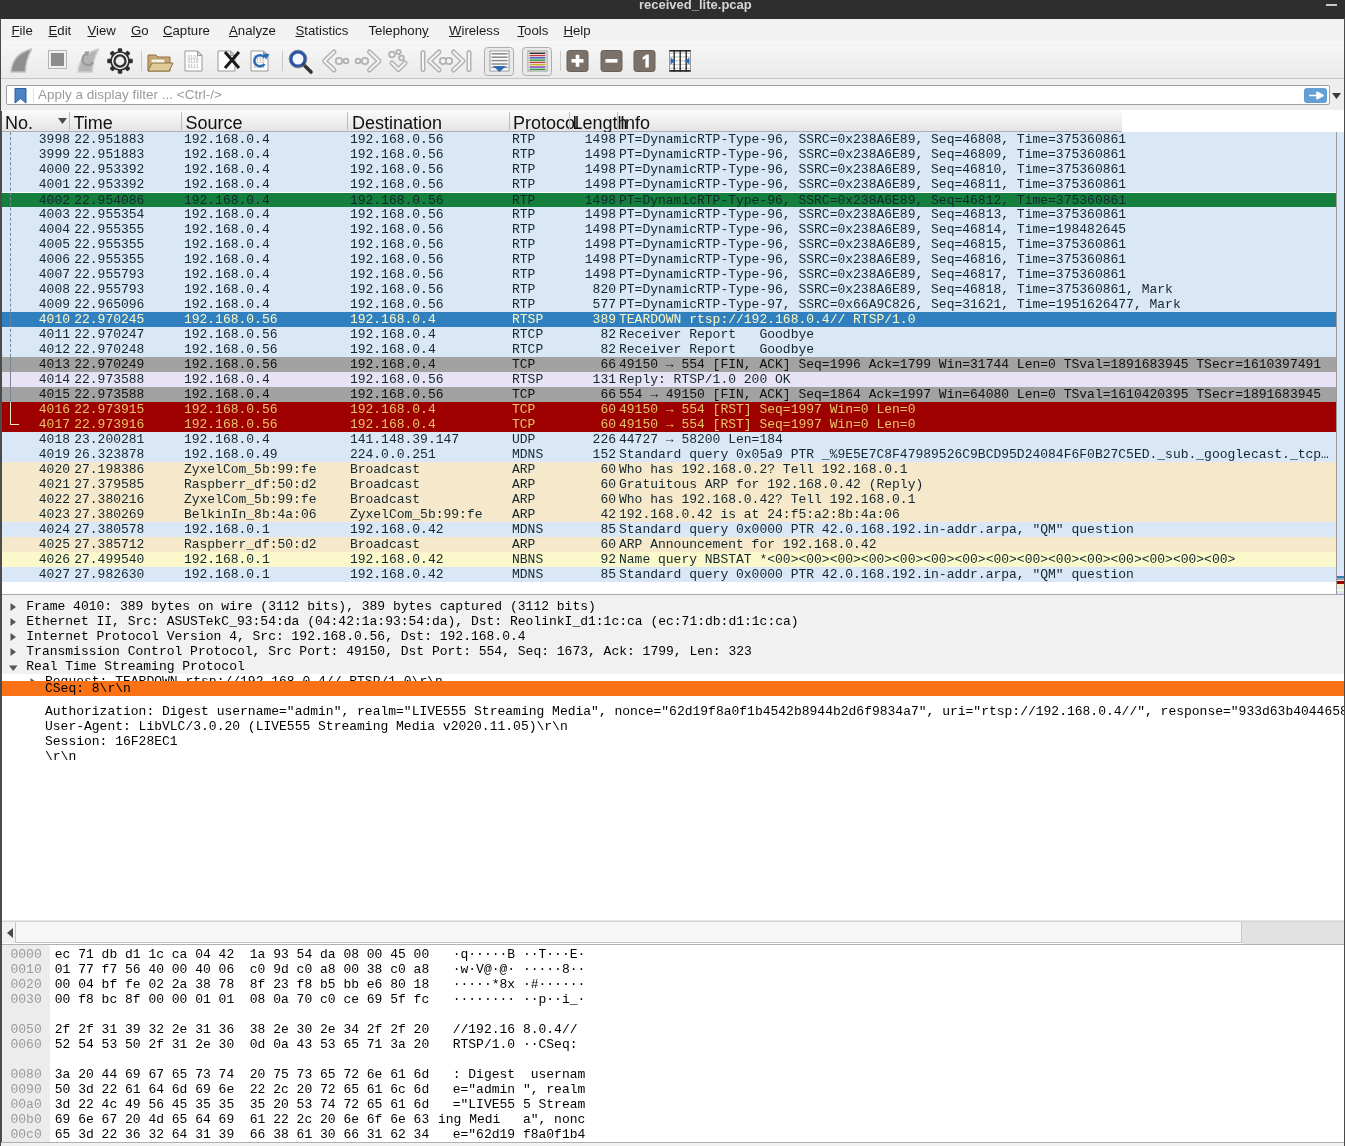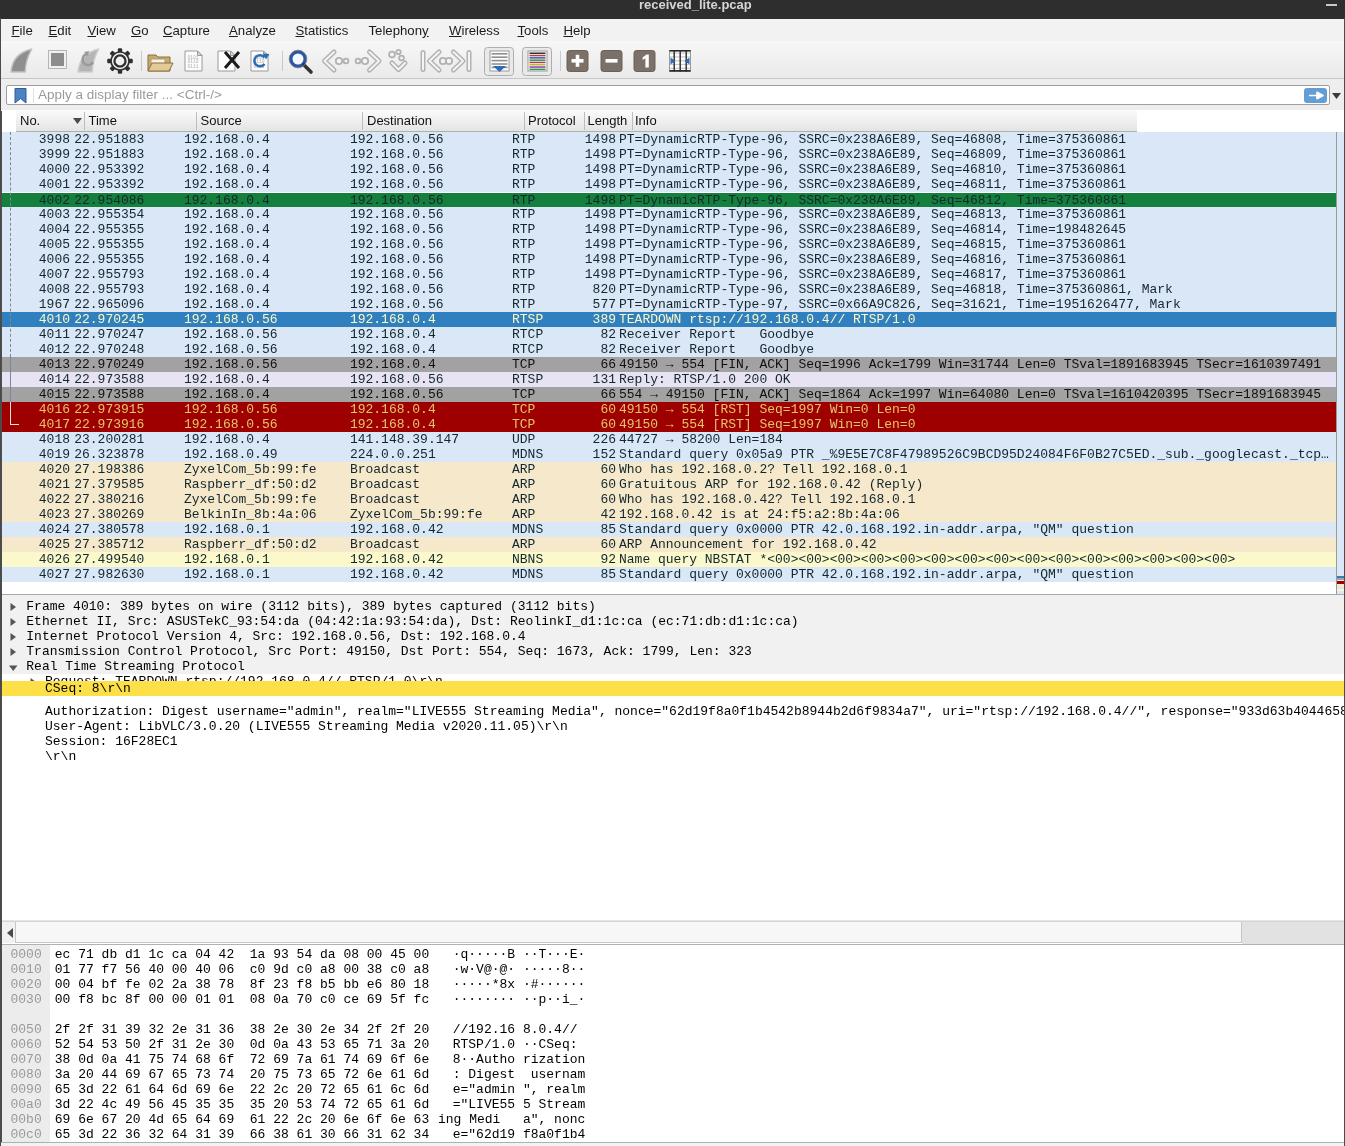--- a/index.html
+++ b/index.html
@@ -143,21 +143,21 @@
 <div style="position:absolute;left:26px;top:2px;width:1px;height:15px;background:#e0e0e0"></div>
 <span style="position:absolute;left:31px;top:1.5px;font-size:13.5px;color:#9b9b9b">Apply a display filter ... &lt;Ctrl-/&gt;</span>
 <div style="position:absolute;right:2px;top:2px;width:23px;height:15px;background:#639fd4;border-radius:3px"><svg width="23" height="15">
           <path d="M5,7.5 h8 v-3.2 l6,3.2 -6,3.2 V7.6" fill="#fff" stroke="#fff" stroke-width="1.6" stroke-linejoin="round"></path>
         </svg></div>
 <svg width="10" height="8" style="position:absolute;right:-13px;top:6.5px">
         <path d="M0,1 h9 l-4.5,6 z" fill="#3a3a3a"></path>
       </svg>
 </div>
   </div>
-<div class="abs" style="left:16px;top:110px;width:1121px;height:21.5px;background:linear-gradient(#fbfbfb,#e4e4e4);border-bottom:1px solid #b0b0b0;font-size:13px;color:#111">
+<div class="abs" style="left:1px;top:110px;width:1121px;height:21.5px;background:linear-gradient(#fbfbfb,#e4e4e4);border-bottom:1px solid #b0b0b0;font-size:18px;color:#111">
 <span style="position:absolute;left:4px;top:3px">No.</span>
 <div style="position:absolute;left:68.2px;top:2px;width:1px;height:18px;background:#bdbdbd"></div>
 <span style="position:absolute;left:72.5px;top:3px">Time</span>
 <div style="position:absolute;left:179.6px;top:2px;width:1px;height:18px;background:#bdbdbd"></div>
 <span style="position:absolute;left:184.5px;top:3px">Source</span>
 <div style="position:absolute;left:346.2px;top:2px;width:1px;height:18px;background:#bdbdbd"></div>
 <span style="position:absolute;left:351px;top:3px">Destination</span>
 <div style="position:absolute;left:507.5px;top:2px;width:1px;height:18px;background:#bdbdbd"></div>
 <span style="position:absolute;left:512px;top:3px">Protocol</span>
 <div style="position:absolute;left:568.4px;top:2px;width:1px;height:18px;background:#bdbdbd"></div>
@@ -195,21 +195,21 @@
 <div class="prow" style="top:251.5px;background:#d9e7f7;color:#12272e">
 <span class="c-no">4006</span><span class="c-tm">22.955355</span><span class="c-sr">192.168.0.4</span><span class="c-ds">192.168.0.56</span><span class="c-pr">RTP</span><span class="c-ln">1498</span><span class="c-in" style="max-width:714px;overflow:hidden">PT=DynamicRTP-Type-96, SSRC=0x238A6E89, Seq=46816, Time=375360861</span>
 </div>
 <div class="prow" style="top:266.5px;background:#d9e7f7;color:#12272e">
 <span class="c-no">4007</span><span class="c-tm">22.955793</span><span class="c-sr">192.168.0.4</span><span class="c-ds">192.168.0.56</span><span class="c-pr">RTP</span><span class="c-ln">1498</span><span class="c-in" style="max-width:714px;overflow:hidden">PT=DynamicRTP-Type-96, SSRC=0x238A6E89, Seq=46817, Time=375360861</span>
 </div>
 <div class="prow" style="top:281.5px;background:#d9e7f7;color:#12272e">
 <span class="c-no">4008</span><span class="c-tm">22.955793</span><span class="c-sr">192.168.0.4</span><span class="c-ds">192.168.0.56</span><span class="c-pr">RTP</span><span class="c-ln">820</span><span class="c-in" style="max-width:714px;overflow:hidden">PT=DynamicRTP-Type-96, SSRC=0x238A6E89, Seq=46818, Time=375360861, Mark</span>
 </div>
 <div class="prow" style="top:296.5px;background:#d9e7f7;color:#12272e">
-<span class="c-no">1967</span><span class="c-tm">22.965096</span><span class="c-sr">192.168.0.4</span><span class="c-ds">192.168.0.56</span><span class="c-pr">RTP</span><span class="c-ln">577</span><span class="c-in" style="max-width:714px;overflow:hidden">PT=DynamicRTP-Type-97, SSRC=0x66A9C826, Seq=31621, Time=1951626477, Mark</span>
+<span class="c-no">4009</span><span class="c-tm">22.965096</span><span class="c-sr">192.168.0.4</span><span class="c-ds">192.168.0.56</span><span class="c-pr">RTP</span><span class="c-ln">577</span><span class="c-in" style="max-width:714px;overflow:hidden">PT=DynamicRTP-Type-97, SSRC=0x66A9C826, Seq=31621, Time=1951626477, Mark</span>
 </div>
 <div class="prow" style="top:311.5px;background:#3080c0;color:#fef9c3">
 <span class="c-no">4010</span><span class="c-tm">22.970245</span><span class="c-sr">192.168.0.56</span><span class="c-ds">192.168.0.4</span><span class="c-pr">RTSP</span><span class="c-ln">389</span><span class="c-in" style="max-width:714px;overflow:hidden">TEARDOWN rtsp://192.168.0.4// RTSP/1.0</span>
 </div>
 <div class="prow" style="top:326.5px;background:#d9e7f7;color:#12272e">
 <span class="c-no">4011</span><span class="c-tm">22.970247</span><span class="c-sr">192.168.0.56</span><span class="c-ds">192.168.0.4</span><span class="c-pr">RTCP</span><span class="c-ln">82</span><span class="c-in" style="max-width:714px;overflow:hidden">Receiver Report   Goodbye</span>
 </div>
 <div class="prow" style="top:341.5px;background:#d9e7f7;color:#12272e">
 <span class="c-no">4012</span><span class="c-tm">22.970248</span><span class="c-sr">192.168.0.56</span><span class="c-ds">192.168.0.4</span><span class="c-pr">RTCP</span><span class="c-ln">82</span><span class="c-in" style="max-width:714px;overflow:hidden">Receiver Report   Goodbye</span>
 </div>
@@ -305,21 +305,21 @@
       <path d="M1,1.5 H9.5 L5.2,7 Z" fill="#555"></path>
     </svg>
 <span style="position:absolute;left:25.3px;top:0">Real Time Streaming Protocol</span>
 </div>
 <div class="dline" style="top:673.5px;background:#ffffff">
 <svg width="8" height="10" style="position:absolute;left:27.5px;top:3px">
       <path d="M1.5,1 L7,5 1.5,9 Z" fill="#555"></path>
     </svg>
 <span style="position:absolute;left:44px;top:0">Request: TEARDOWN rtsp://192.168.0.4// RTSP/1.0\r\n</span>
 </div>
-<div class="dline" style="top:681px;background:#fde047">
+<div class="dline" style="top:681px;background:#f97316">
 <span style="position:absolute;left:44px;top:0">CSeq: 8\r\n</span>
 </div>
 <div class="dline" style="top:703.5px;background:#ffffff">
 <span style="position:absolute;left:44px;top:0">Authorization: Digest username="admin", realm="LIVE555 Streaming Media", nonce="62d19f8a0f1b4542b8944b2d6f9834a7", uri="rtsp://192.168.0.4//", response="933d63b40446587b0933a2f08acce312"\r\n</span>
 </div>
 <div class="dline" style="top:718.5px;background:#ffffff">
 <span style="position:absolute;left:44px;top:0">User-Agent: LibVLC/3.0.20 (LIVE555 Streaming Media v2020.11.05)\r\n</span>
 </div>
 <div class="dline" style="top:733.5px;background:#ffffff">
 <span style="position:absolute;left:44px;top:0">Session: 16F28EC1</span>
@@ -337,20 +337,19 @@
 </div>
 <div class="abs" style="left:0;top:943.5px;width:1345px;height:1.5px;background:#b2b2b2"></div>
 <div class="abs" style="left:1px;top:945px;width:1343px;height:197px;background:#ffffff">
 <div style="position:absolute;left:1px;top:0;width:48px;height:197px;background:#ececec"></div>
 <div class="hrow" style="top:2px"><span style="position:absolute;left:9.5px;color:#9a9a9a">0000</span><span style="position:absolute;left:53.8px">ec 71 db d1 1c ca 04 42</span><span style="position:absolute;left:248.8px">1a 93 54 da 08 00 45 00</span><span style="position:absolute;left:451.7px">·q·····B</span><span style="position:absolute;left:521.9px">··T···E·</span></div>
 <div class="hrow" style="top:17px"><span style="position:absolute;left:9.5px;color:#9a9a9a">0010</span><span style="position:absolute;left:53.8px">01 77 f7 56 40 00 40 06</span><span style="position:absolute;left:248.8px">c0 9d c0 a8 00 38 c0 a8</span><span style="position:absolute;left:451.7px">·w·V@·@·</span><span style="position:absolute;left:521.9px">·····8··</span></div>
 <div class="hrow" style="top:32px"><span style="position:absolute;left:9.5px;color:#9a9a9a">0020</span><span style="position:absolute;left:53.8px">00 04 bf fe 02 2a 38 78</span><span style="position:absolute;left:248.8px">8f 23 f8 b5 bb e6 80 18</span><span style="position:absolute;left:451.7px">·····*8x</span><span style="position:absolute;left:521.9px">·#······</span></div>
 <div class="hrow" style="top:47px"><span style="position:absolute;left:9.5px;color:#9a9a9a">0030</span><span style="position:absolute;left:53.8px">00 f8 bc 8f 00 00 01 01</span><span style="position:absolute;left:248.8px">08 0a 70 c0 ce 69 5f fc</span><span style="position:absolute;left:451.7px">········</span><span style="position:absolute;left:521.9px">··p··i_·</span></div>
 <div class="hrow" style="top:77px"><span style="position:absolute;left:9.5px;color:#9a9a9a">0050</span><span style="position:absolute;left:53.8px">2f 2f 31 39 32 2e 31 36</span><span style="position:absolute;left:248.8px">38 2e 30 2e 34 2f 2f 20</span><span style="position:absolute;left:451.7px">//192.16</span><span style="position:absolute;left:521.9px">8.0.4// </span></div>
 <div class="hrow" style="top:92px"><span style="position:absolute;left:9.5px;color:#9a9a9a">0060</span><span style="position:absolute;left:53.8px">52 54 53 50 2f 31 2e 30</span><span style="position:absolute;left:248.8px">0d 0a 43 53 65 71 3a 20</span><span style="position:absolute;left:451.7px">RTSP/1.0</span><span style="position:absolute;left:521.9px">··CSeq: </span></div>
-<div class="hrow" style="top:107px"><span style="position:absolute;left:9.5px;color:#9a9a9a">0070</span><span style="position:absolute;left:53.8px">38 0d 0a 41 75 74 68 6f</span><span style="position:absolute;left:248.8px">72 69 7a 61 74 69 6f 6e</span><span style="position:absolute;left:451.7px">8··Autho</span><span style="position:absolute;left:521.9px">rization</span></div>
 <div class="hrow" style="top:122px"><span style="position:absolute;left:9.5px;color:#9a9a9a">0080</span><span style="position:absolute;left:53.8px">3a 20 44 69 67 65 73 74</span><span style="position:absolute;left:248.8px">20 75 73 65 72 6e 61 6d</span><span style="position:absolute;left:451.7px">: Digest</span><span style="position:absolute;left:521.9px"> usernam</span></div>
-<div class="hrow" style="top:137px"><span style="position:absolute;left:9.5px;color:#9a9a9a">0090</span><span style="position:absolute;left:53.8px">65 3d 22 61 64 6d 69 6e</span><span style="position:absolute;left:248.8px">22 2c 20 72 65 61 6c 6d</span><span style="position:absolute;left:451.7px">e="admin</span><span style="position:absolute;left:521.9px">", realm</span></div>
+<div class="hrow" style="top:137px"><span style="position:absolute;left:9.5px;color:#9a9a9a">0090</span><span style="position:absolute;left:53.8px">50 3d 22 61 64 6d 69 6e</span><span style="position:absolute;left:248.8px">22 2c 20 72 65 61 6c 6d</span><span style="position:absolute;left:451.7px">e="admin</span><span style="position:absolute;left:521.9px">", realm</span></div>
 <div class="hrow" style="top:152px"><span style="position:absolute;left:9.5px;color:#9a9a9a">00a0</span><span style="position:absolute;left:53.8px">3d 22 4c 49 56 45 35 35</span><span style="position:absolute;left:248.8px">35 20 53 74 72 65 61 6d</span><span style="position:absolute;left:451.7px">="LIVE55</span><span style="position:absolute;left:521.9px">5 Stream</span></div>
 <div class="hrow" style="top:167px"><span style="position:absolute;left:9.5px;color:#9a9a9a">00b0</span><span style="position:absolute;left:53.8px">69 6e 67 20 4d 65 64 69</span><span style="position:absolute;left:248.8px">61 22 2c 20 6e 6f 6e 63</span><span style="position:absolute;left:437px">ing Medi</span><span style="position:absolute;left:521.9px">a", nonc</span></div>
 <div class="hrow" style="top:182px"><span style="position:absolute;left:9.5px;color:#9a9a9a">00c0</span><span style="position:absolute;left:53.8px">65 3d 22 36 32 64 31 39</span><span style="position:absolute;left:248.8px">66 38 61 30 66 31 62 34</span><span style="position:absolute;left:451.7px">e="62d19</span><span style="position:absolute;left:521.9px">f8a0f1b4</span></div>
 </div>
 <div class="abs" style="left:0;top:1142px;width:1345px;height:1px;background:#b0b0b0"></div>
 <div class="abs" style="left:0;top:1143px;width:1345px;height:3px;background:#f2f2f2"></div>
 </body></html>

